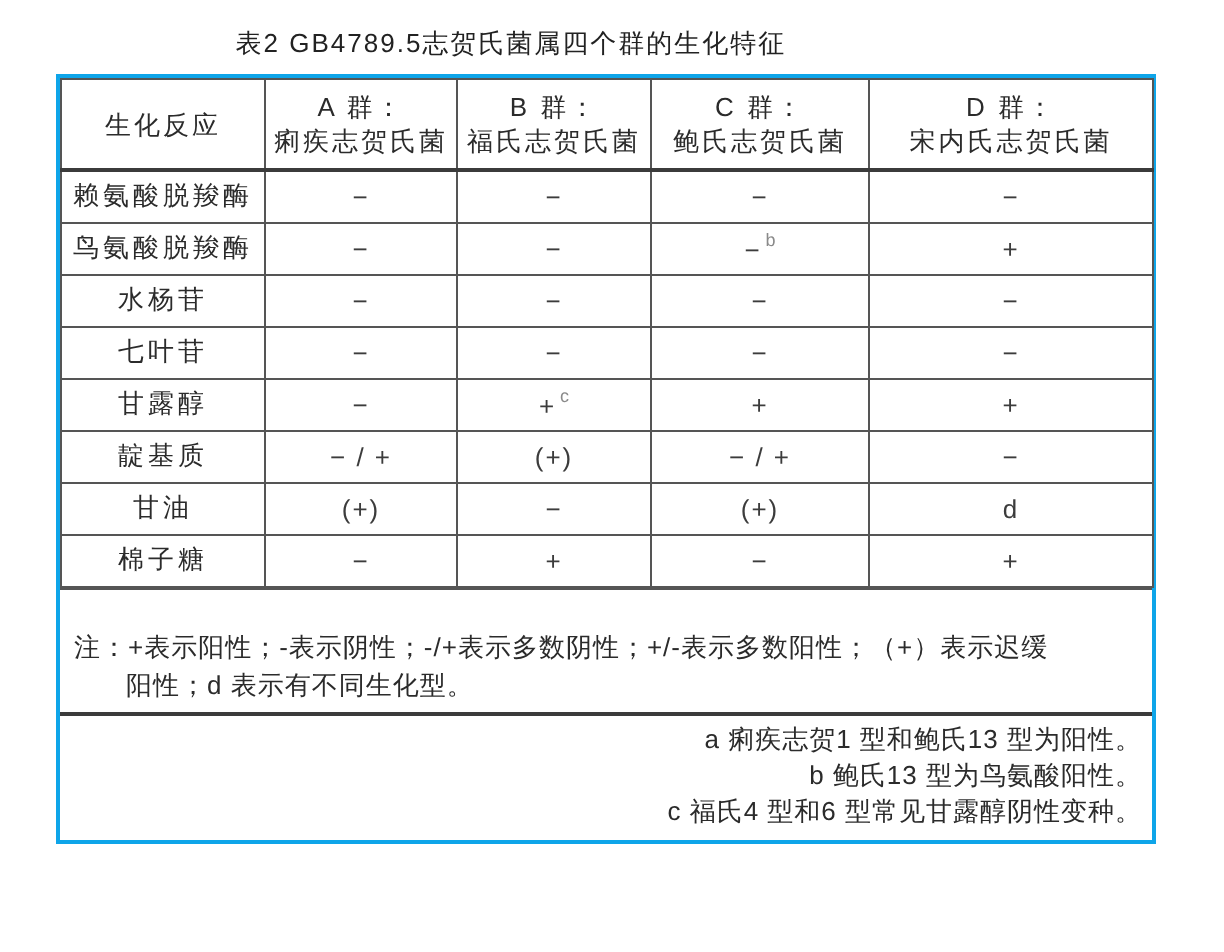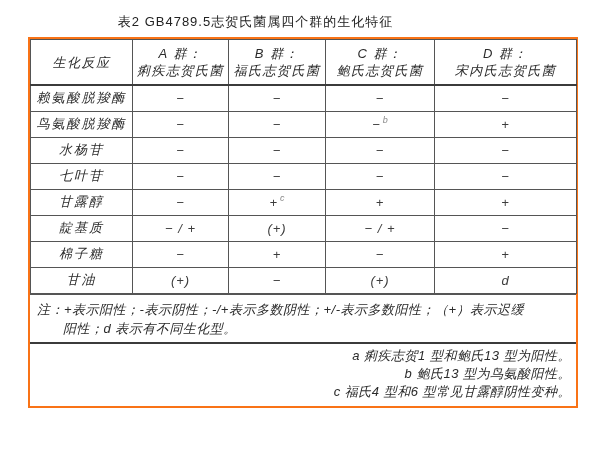--- a/index.html
+++ b/index.html
@@ -7,21 +7,21 @@
     width:612px;height:476px;position:relative;overflow:hidden;
     font-family:"Liberation Sans","DejaVu Sans",sans-serif;
     color:#2b2b2b;
   }
   .title{
     position:absolute;top:13px;left:0;width:511px;
     text-align:center;font-size:13px;letter-spacing:1px;color:#222;
   }
   .tbl-wrap{
     position:absolute;left:28px;top:37px;width:550px;
-    border:2px solid #f97316;background:#fff;box-sizing:border-box;font-style:italic;
+    border:2px solid #0ea5e9;background:#fff;box-sizing:border-box;
   }
   table{border-collapse:collapse;width:100%;table-layout:fixed;}
   th,td{
     border:1px solid #555;font-weight:normal;text-align:center;
     font-size:13px;padding:0;
   }
   thead th{
     height:44px;border-bottom:2px solid #3b3b3b;
     line-height:17px;letter-spacing:1.5px;vertical-align:middle;
   }
@@ -29,21 +29,21 @@
   tbody tr{height:26px;}
   td .val{letter-spacing:1px;color:#3c3c3c;}
   sup{
     font-size:9px;color:#8a8a8a;margin-left:2px;
     position:relative;top:-1px;
   }
   sup:empty{display:none;}
   .note{
     border-top:1px solid #555;
     font-size:13px;line-height:19px;letter-spacing:0.5px;
-    padding:5px 5px 4px 7px;color:#2b2b2b;
+    padding:19px 5px 4px 7px;color:#2b2b2b;
   }
   .note-line2{padding-left:26px;}
   .footnotes{
     border-top:2px solid #3b3b3b;
     font-size:13px;line-height:18px;letter-spacing:0.5px;
     padding:3px 5px 5px 7px;color:#2b2b2b;text-align:right;
   }
 </style>
 </head>
 <body>
@@ -117,32 +117,32 @@
         <td><span class="val">+</span></td>
       </tr>
       <tr>
         <th>靛基质</th>
         <td><span class="val">− / +</span></td>
         <td><span class="val">(+)</span></td>
         <td><span class="val">− / +</span></td>
         <td><span class="val">−</span></td>
       </tr>
       <tr>
+        <th>甘油</th>
+        <td><span class="val">(+)</span></td>
+        <td><span class="val">−</span></td>
+        <td><span class="val">(+)</span></td>
+        <td><span class="val">d</span></td>
+      </tr>
+      <tr>
         <th>棉子糖</th>
         <td><span class="val">−</span></td>
         <td><span class="val">+</span></td>
         <td><span class="val">−</span></td>
         <td><span class="val">+</span></td>
-      </tr>
-      <tr>
-        <th>甘油</th>
-        <td><span class="val">(+)</span></td>
-        <td><span class="val">−</span></td>
-        <td><span class="val">(+)</span></td>
-        <td><span class="val">d</span></td>
       </tr>
     </tbody>
   </table>
 
   <div class="note">
     <div>注：+表示阳性；-表示阴性；-/+表示多数阴性；+/-表示多数阳性；（+）表示迟缓</div>
     <div class="note-line2">阳性；d 表示有不同生化型。</div>
   </div>
 
   <div class="footnotes">

